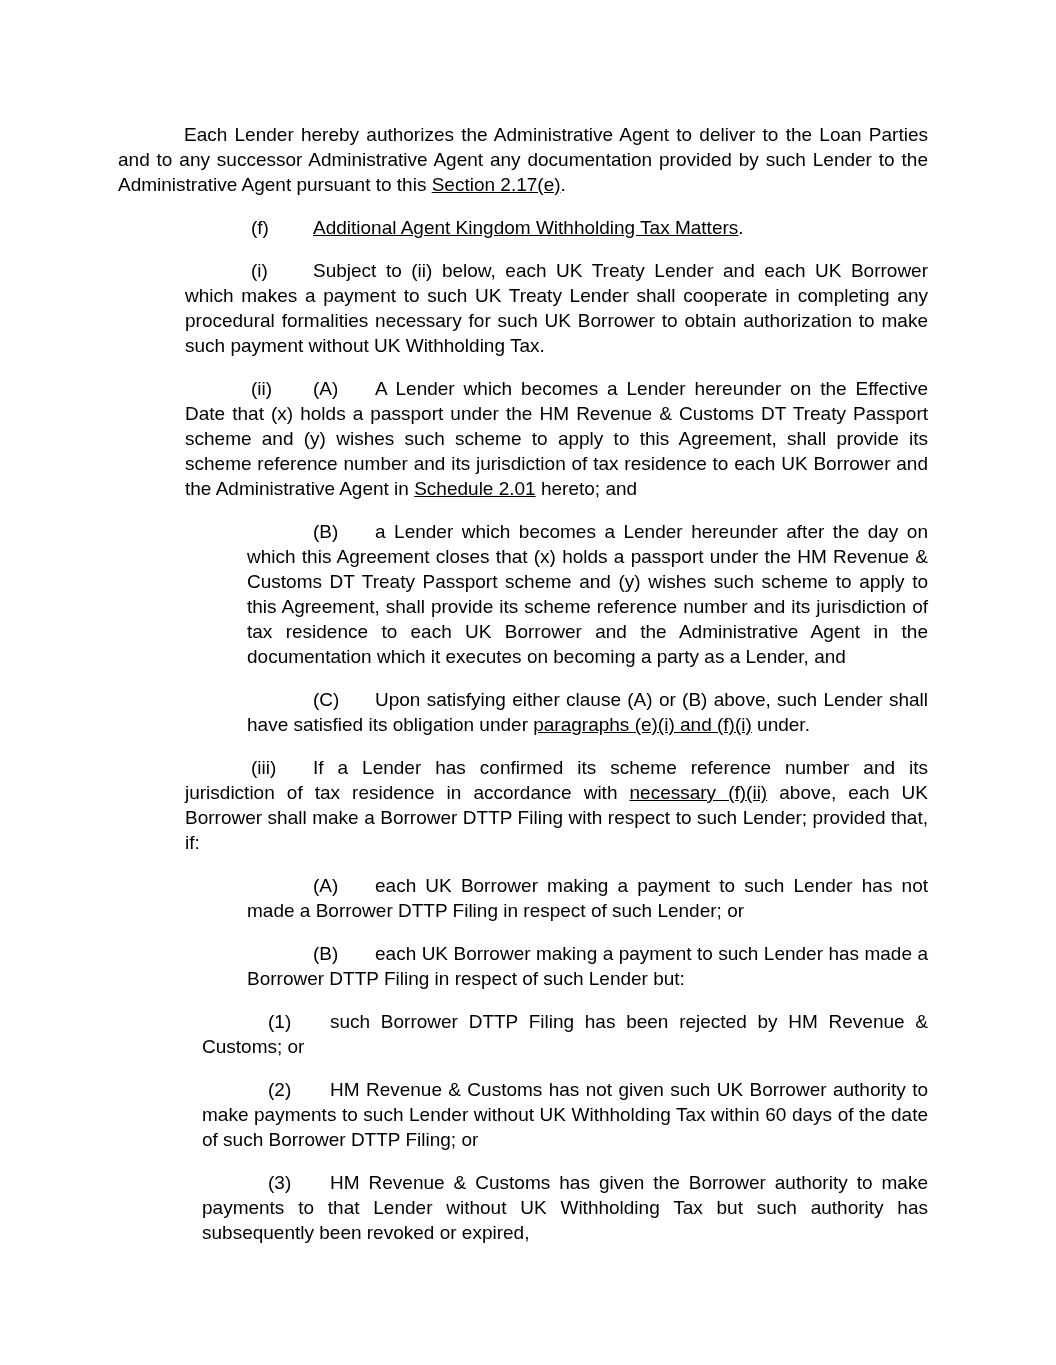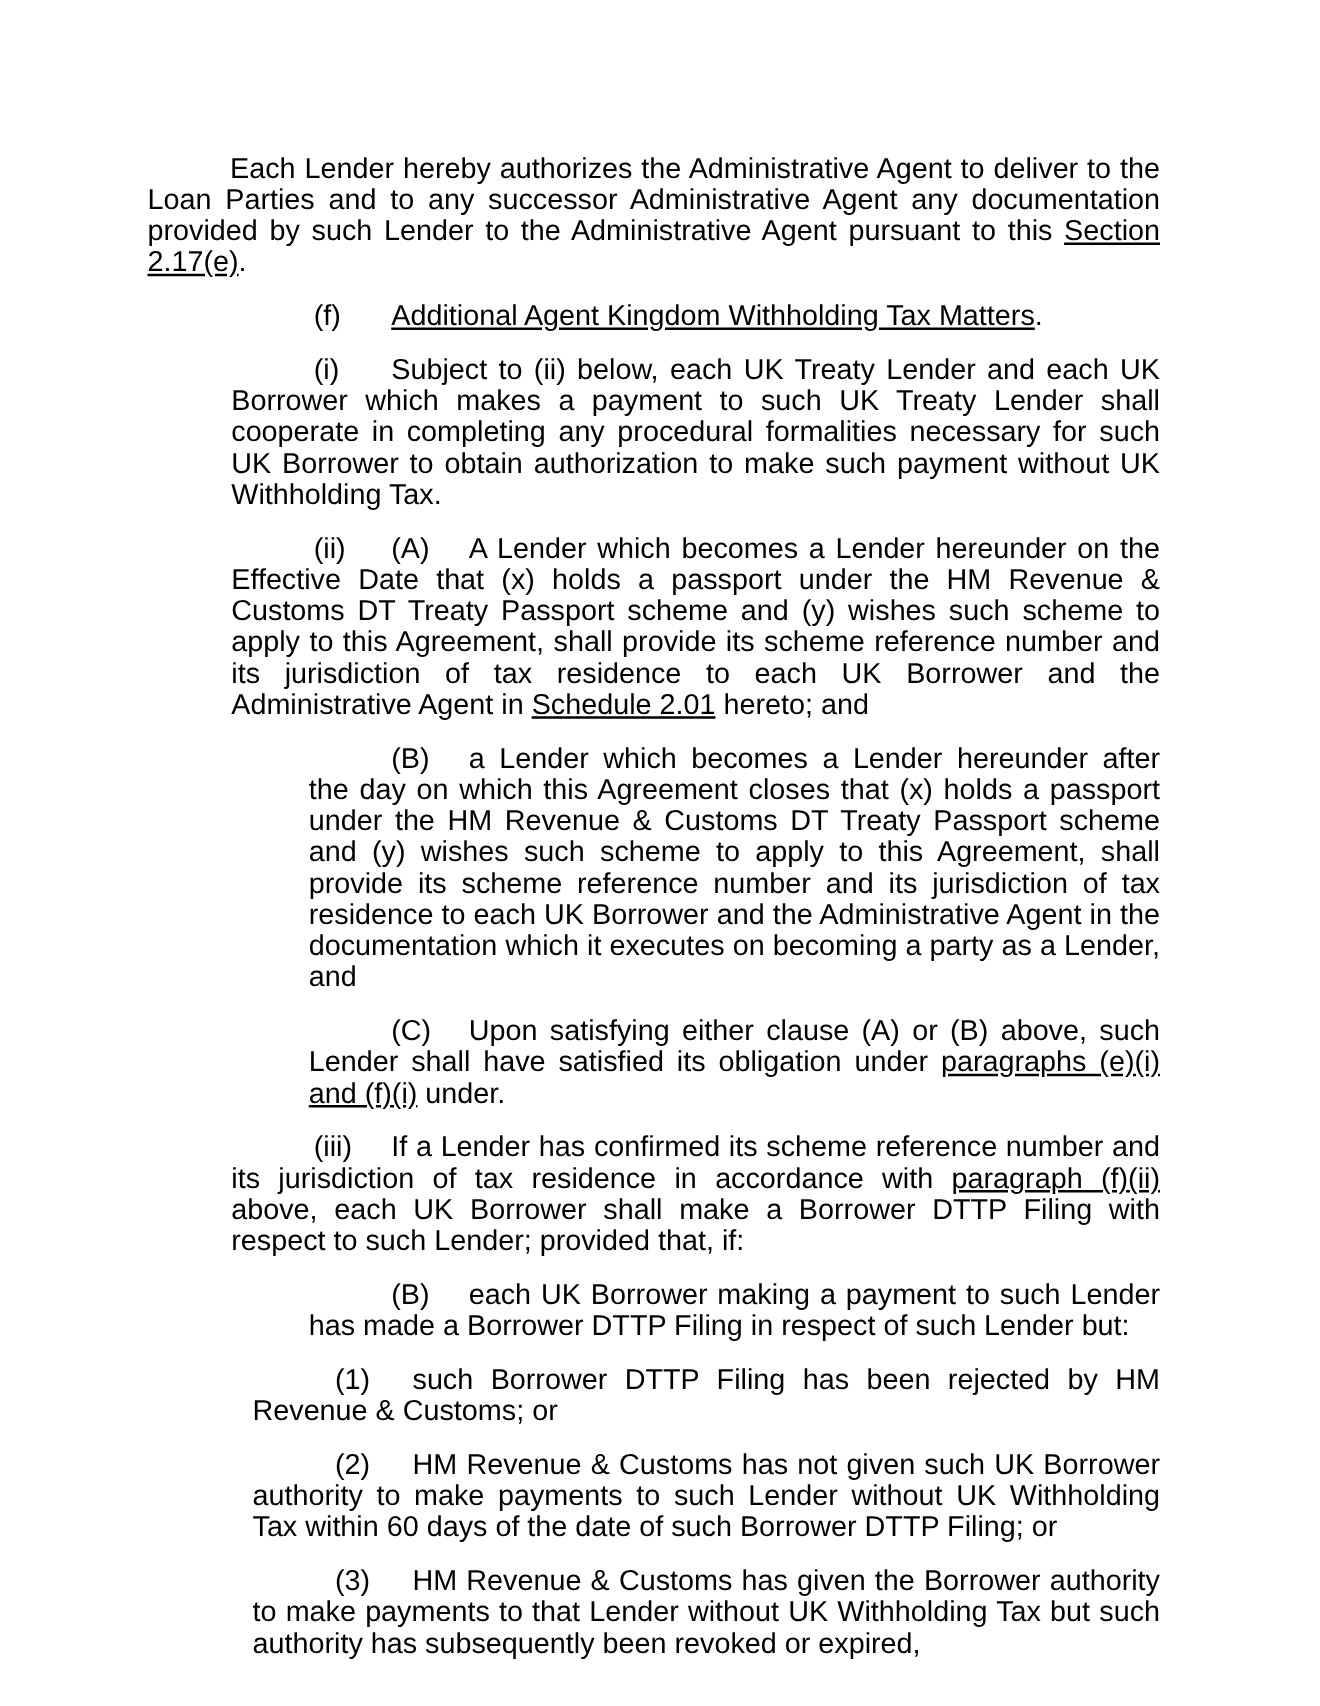--- a/index.html
+++ b/index.html
@@ -7,21 +7,21 @@
     padding: 0;
     background: #ffffff;
   }
   .page {
     position: relative;
     width: 1056px;
     height: 1365px;
     background: #ffffff;
     color: #000000;
     font-family: "Liberation Sans", sans-serif;
-    font-size: 23px;
+    font-size: 19px;
     line-height: 25px;
     box-sizing: border-box;
     padding: 122px 128px 0 118px;
     overflow: hidden;
   }
   .para {
     margin: 0 0 18px 0;
     text-align: justify;
     text-indent: 66px;
   }
@@ -54,22 +54,23 @@
   <p class="para lvl1"><span class="label">(f)</span><span class="u">Additional Agent Kingdom Withholding Tax Matters</span><span>.</span></p>
 
   <p class="para lvl1"><span class="label">(i)</span><span>Subject to (ii) below, each UK Treaty Lender and each UK Borrower which makes a payment to such UK Treaty Lender shall cooperate in completing any procedural formalities necessary for such UK Borrower to obtain authorization to make such payment without UK Withholding Tax.</span></p>
 
   <p class="para lvl1"><span class="label">(ii)</span><span class="label">(A)</span><span>A Lender which becomes a Lender hereunder on the Effective Date that (x) holds a passport under the HM Revenue &amp; Customs DT Treaty Passport scheme and (y) wishes such scheme to apply to this Agreement, shall provide its scheme reference number and its jurisdiction of tax residence to each UK Borrower and the Administrative Agent in </span><span class="u">Schedule 2.01</span><span> hereto; and</span></p>
 
   <p class="para lvl2"><span class="label">(B)</span><span>a Lender which becomes a Lender hereunder after the day on which this Agreement closes that (x) holds a passport under the HM Revenue &amp; Customs DT Treaty Passport scheme and (y) wishes such scheme to apply to this Agreement, shall provide its scheme reference number and its jurisdiction of tax residence to each UK Borrower and the Administrative Agent in the documentation which it executes on becoming a party as a Lender, and</span></p>
 
   <p class="para lvl2"><span class="label">(C)</span><span>Upon satisfying either clause (A) or (B) above, such Lender shall have satisfied its obligation under </span><span class="u">paragraphs (e)(i) and (f)(i)</span><span> under.</span></p>
 
-  <p class="para lvl1"><span class="label">(iii)</span><span>If a Lender has confirmed its scheme reference number and its jurisdiction of tax residence in accordance with </span><span class="u">paragraph (f)(ii)</span><span> above, each UK Borrower shall make a Borrower DTTP Filing with respect to such Lender; provided that, if:</span></p>
+  <p class="para lvl1"><span class="label">(iii)</span><span>If a Lender has confirmed its scheme reference number and its jurisdiction of tax residence in accordance with </span><span class="u">necessary (f)(ii)</span><span> above, each UK Borrower shall make a Borrower DTTP Filing with respect to such Lender; provided that, if:</span></p>
 
+  <p class="para lvl2"><span class="label">(A)</span><span>each UK Borrower making a payment to such Lender has not made a Borrower DTTP Filing in respect of such Lender; or</span></p>
 
   <p class="para lvl2"><span class="label">(B)</span><span>each UK Borrower making a payment to such Lender has made a Borrower DTTP Filing in respect of such Lender but:</span></p>
 
   <p class="para lvl3"><span class="label">(1)</span><span>such Borrower DTTP Filing has been rejected by HM Revenue &amp; Customs; or</span></p>
 
   <p class="para lvl3"><span class="label">(2)</span><span>HM Revenue &amp; Customs has not given such UK Borrower authority to make payments to such Lender without UK Withholding Tax within 60 days of the date of such Borrower DTTP Filing; or</span></p>
 
   <p class="para lvl3"><span class="label">(3)</span><span>HM Revenue &amp; Customs has given the Borrower authority to make payments to that Lender without UK Withholding Tax but such authority has subsequently been revoked or expired,</span></p>
 
 

